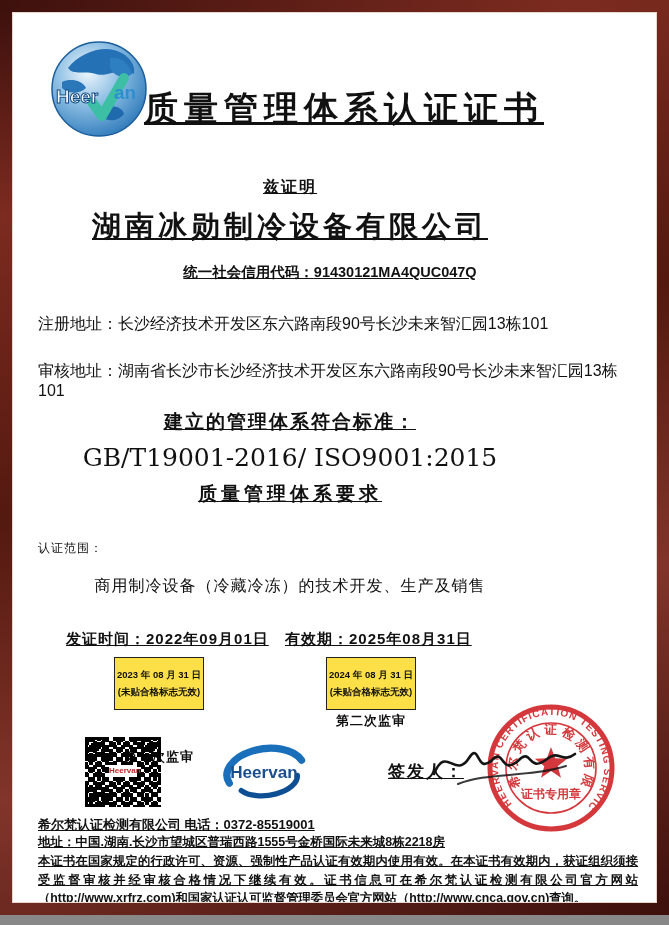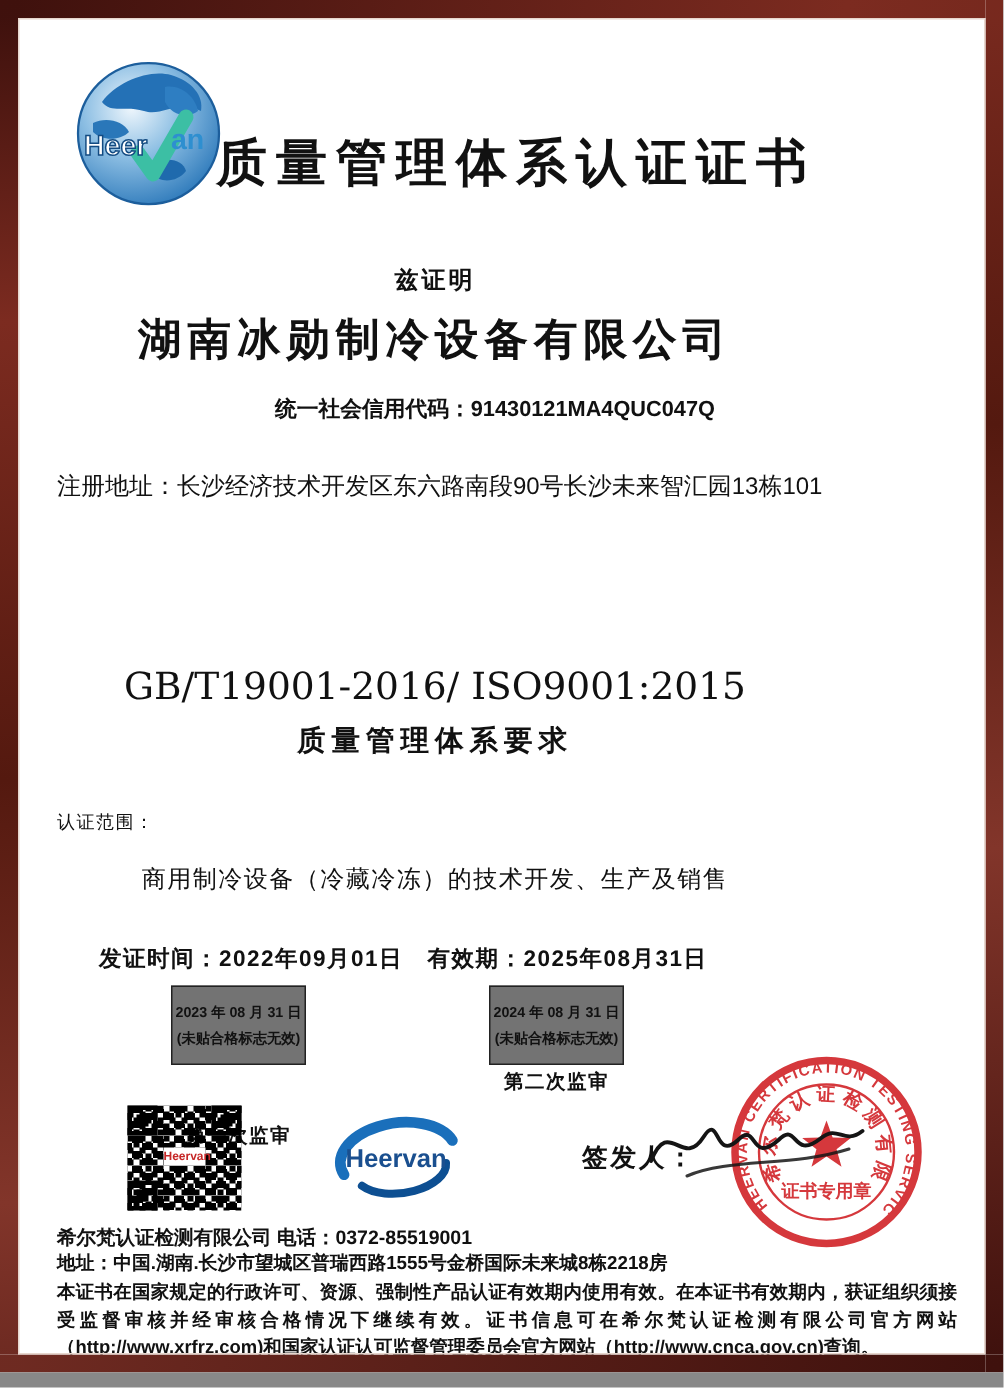--- a/index.html
+++ b/index.html
@@ -11,21 +11,21 @@
   .frame {
     position:absolute; inset:0; pointer-events:none; z-index:10;
     border:12px solid;
     border-image:linear-gradient(160deg,#3f110d 0%,#7c2b20 18%,#54190f 45%,#82352a 70%,#3f110d 100%) 1;
   }
   .frame::after{
     content:''; position:absolute; inset:0; border:1px solid #e7d6cd;
   }
   .abs { position:absolute; }
   .ctr { text-align:center; }
-  .b { font-weight:700; }
+  .b { font-weight:700;text-decoration:underline; }
   .kai { font-family:"DejaVu Serif","Liberation Serif",serif; }
 
   .title { left:140px; top:86px; width:408px; font-size:34px; letter-spacing:6px; }
   .certno { left:30px; top:143px; width:520px; font-size:15px; letter-spacing:1px; }
   .certify { left:30px; top:177px; width:520px; font-size:16px; letter-spacing:2px; }
   .company { left:30px; top:207px; width:520px; font-size:29px; letter-spacing:4px; }
   .credit { left:30px; top:263px; width:600px; font-size:14.5px; }
   .addr { left:38px; top:314px; width:600px; font-size:16px; }
   .addr2 { top:361px; }
   .stdhead { left:30px; top:409px; width:520px; font-size:19px; letter-spacing:2px; }
@@ -33,21 +33,21 @@
   .stdname { left:30px; top:481px; width:520px; font-size:19px; letter-spacing:4px; }
   .scopelab { left:38px; top:540px; font-size:12px; letter-spacing:1px; }
   .scopetxt { left:30px; top:576px; width:520px; font-size:16px; letter-spacing:1px; }
 
   .dateline { top:630px; font-size:15px; letter-spacing:1px; }
   .issue { left:66px; }
   .valid { left:285px; }
   .survbox {
     top:657px; width:90px; height:53px; border:1.5px solid #222;
     display:flex; flex-direction:column; justify-content:center; gap:4px;
-    text-align:center; font-size:9.5px; font-weight:700; background:#737373;
+    text-align:center; font-size:9.5px; font-weight:700; background:#fde047;
   }
   .survbox.b1 { left:114px; } .survbox.b2 { left:326px; }
   .survcap { top:712px; width:90px; text-align:center; font-size:13px; font-weight:700; letter-spacing:1px; }
   .survcap.c1 { left:114px;margin-top:36px; } .survcap.c2 { left:326px; }
 
   .qr { left:85px; top:737px; width:76px; height:70px; }
   .blogo { left:219px; top:737px; width:90px; height:68px; }
   .issuer { left:388px; top:760px; font-size:17px; letter-spacing:2px; z-index:4; }
   .sig { left:428px; top:728px; z-index:4; }
   .seal { left:486px; top:703px; width:130px; height:130px; z-index:3; opacity:.93; }
@@ -103,21 +103,25 @@
   <div class="abs ctr b company">湖南冰勋制冷设备有限公司</div>
 
   <div class="abs ctr b credit">
     <span>统一社会信用代码：</span><span>91430121MA4QUC047Q</span>
   </div>
 
   <div class="abs addr">
     <span>注册地址：</span><span>长沙经济技术开发区东六路南段90号长沙未来智汇园13栋101</span>
   </div>
 
+  <div class="abs addr addr2">
+    <span>审核地址：</span><span>湖南省长沙市长沙经济技术开发区东六路南段90号长沙未来智汇园13栋101</span>
+  </div>
 
+  <div class="abs ctr b stdhead">建立的管理体系符合标准：</div>
   <div class="abs ctr kai stdcode">GB/T19001-2016/ ISO9001:2015</div>
   <div class="abs ctr b stdname">质量管理体系要求</div>
 
   <div class="abs scopelab">认证范围：</div>
   <div class="abs ctr scopetxt">商用制冷设备（冷藏冷冻）的技术开发、生产及销售</div>
 
   <div class="abs b dateline issue">
     <span>发证时间：</span><span>2022年09月01日</span>
   </div>
   <div class="abs b dateline valid">

